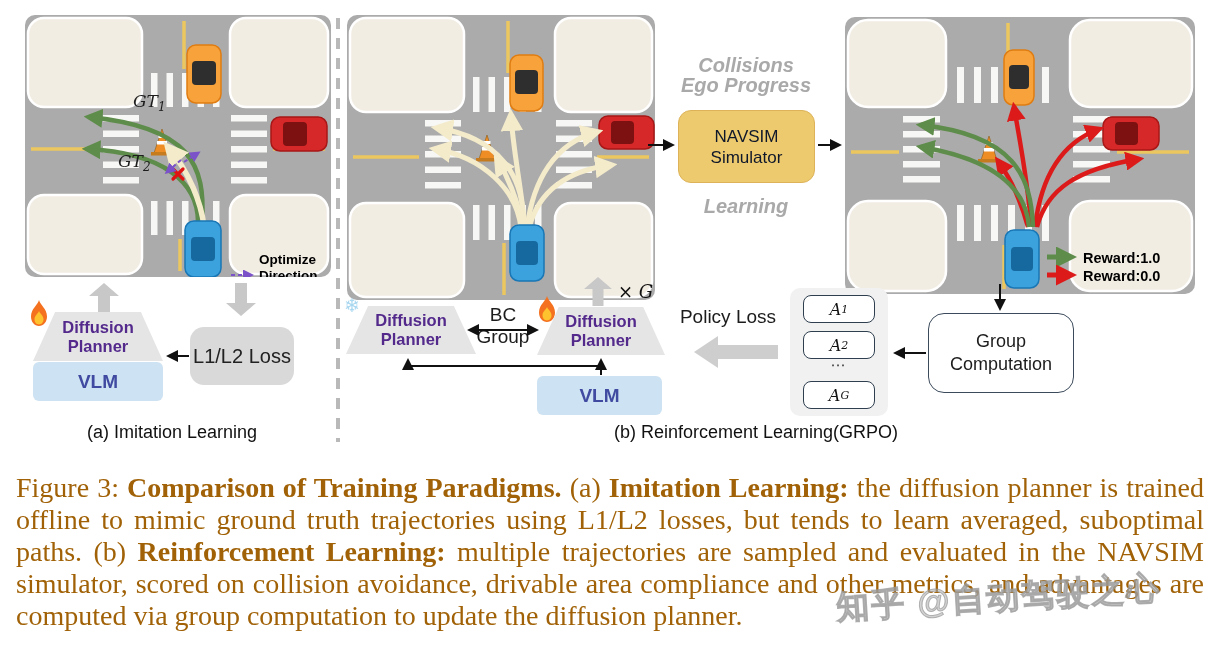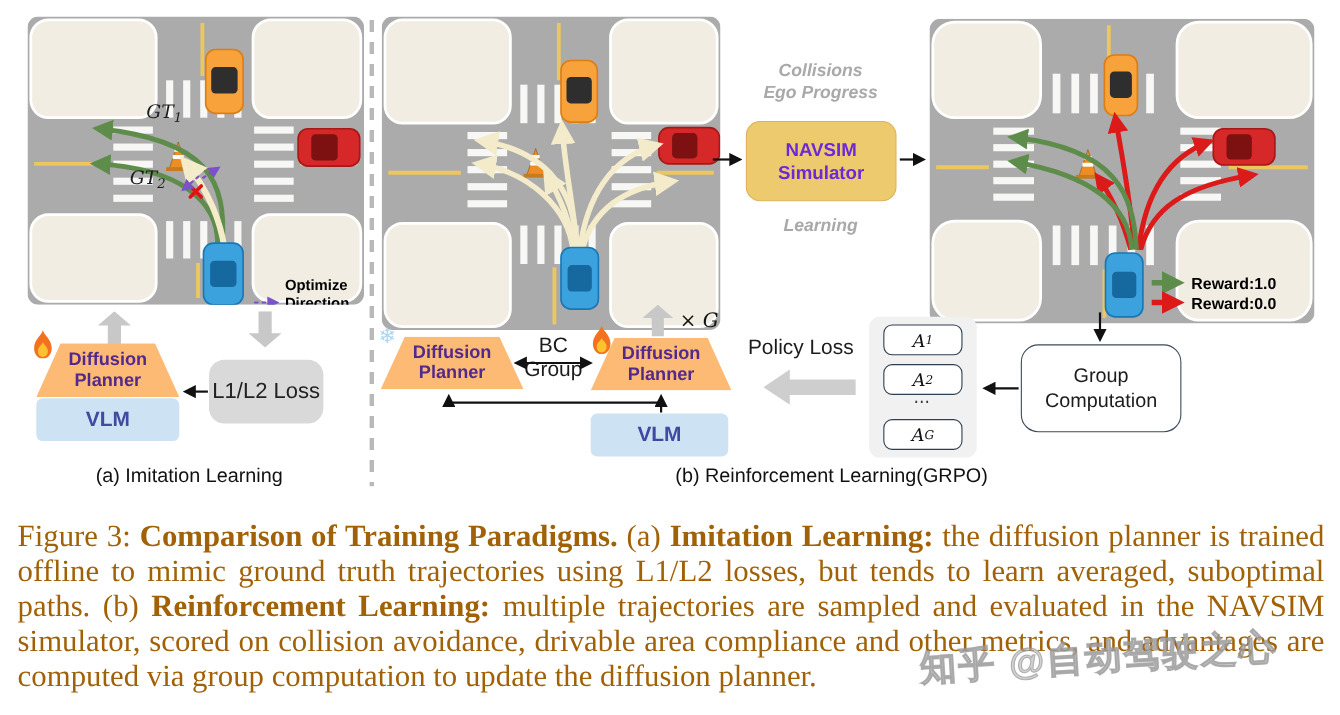--- a/index.html
+++ b/index.html
@@ -10,37 +10,37 @@
 
   
   .scene { position:absolute; }
 
   
   .divider { position:absolute; left:336px; top:18px; width:3.5px; height:424px;
     background:repeating-linear-gradient(to bottom,#b9b9b9 0 11px, transparent 11px 20px); }
 
   
   .trap { position:absolute; clip-path:polygon(17% 0%, 83% 0%, 100% 100%, 0% 100%);
-    background:#fdba74; display:flex; flex-direction:column; align-items:center;
+    background:#e5e5e5; display:flex; flex-direction:column; align-items:center;
     justify-content:center; }
   .trap .t-line { color:#53298c; font-weight:bold; font-size:16.5px; line-height:19px; }
 
   .vlm-box { position:absolute; background:#cde2f2; border-radius:6px; display:flex;
     align-items:center; justify-content:center; color:#3f4aa0; font-weight:bold; font-size:19px; }
 
   .loss-box { position:absolute; background:#d9d9d9; border-radius:14px; display:flex;
     align-items:center; justify-content:center; font-size:20px; color:#222; }
 
   .navsim-box { position:absolute; left:678px; top:110px; width:137px; height:73px;
     background:#edca6e; border:1px solid #ddb258; border-radius:13px; display:flex;
     flex-direction:column; align-items:center; justify-content:center; }
-  .navsim-box div { font-weight:bold; font-size:17px; line-height:21px; color:#6d28d9; }
+  .navsim-box div { font-weight:normal; font-size:17px; line-height:21px; color:#0f172a; }
 
   .metrics { position:absolute; width:170px; text-align:center; color:#a9a9a9;
-    font-style:italic; font-size:16px; line-height:20px; font-weight:bold; }
+    font-style:italic; font-size:20px; line-height:20px; font-weight:bold; }
 
   .gc-box { position:absolute; left:928px; top:313px; width:146px; height:80px;
     background:#fff; border:1.8px solid #3c4b5c; border-radius:16px; display:flex;
     flex-direction:column; align-items:center; justify-content:center; }
   .gc-box div { font-size:18px; line-height:23px; color:#1c1c1c; }
 
   .adv-wrap { position:absolute; left:790px; top:288px; width:98px; height:128px;
     background:#f1f1f1; border-radius:10px; }
   .adv-box { position:absolute; left:13px; width:72px; height:28px; background:#fff;
     border:1.6px solid #2f3f50; border-radius:8px; display:flex; align-items:center;

